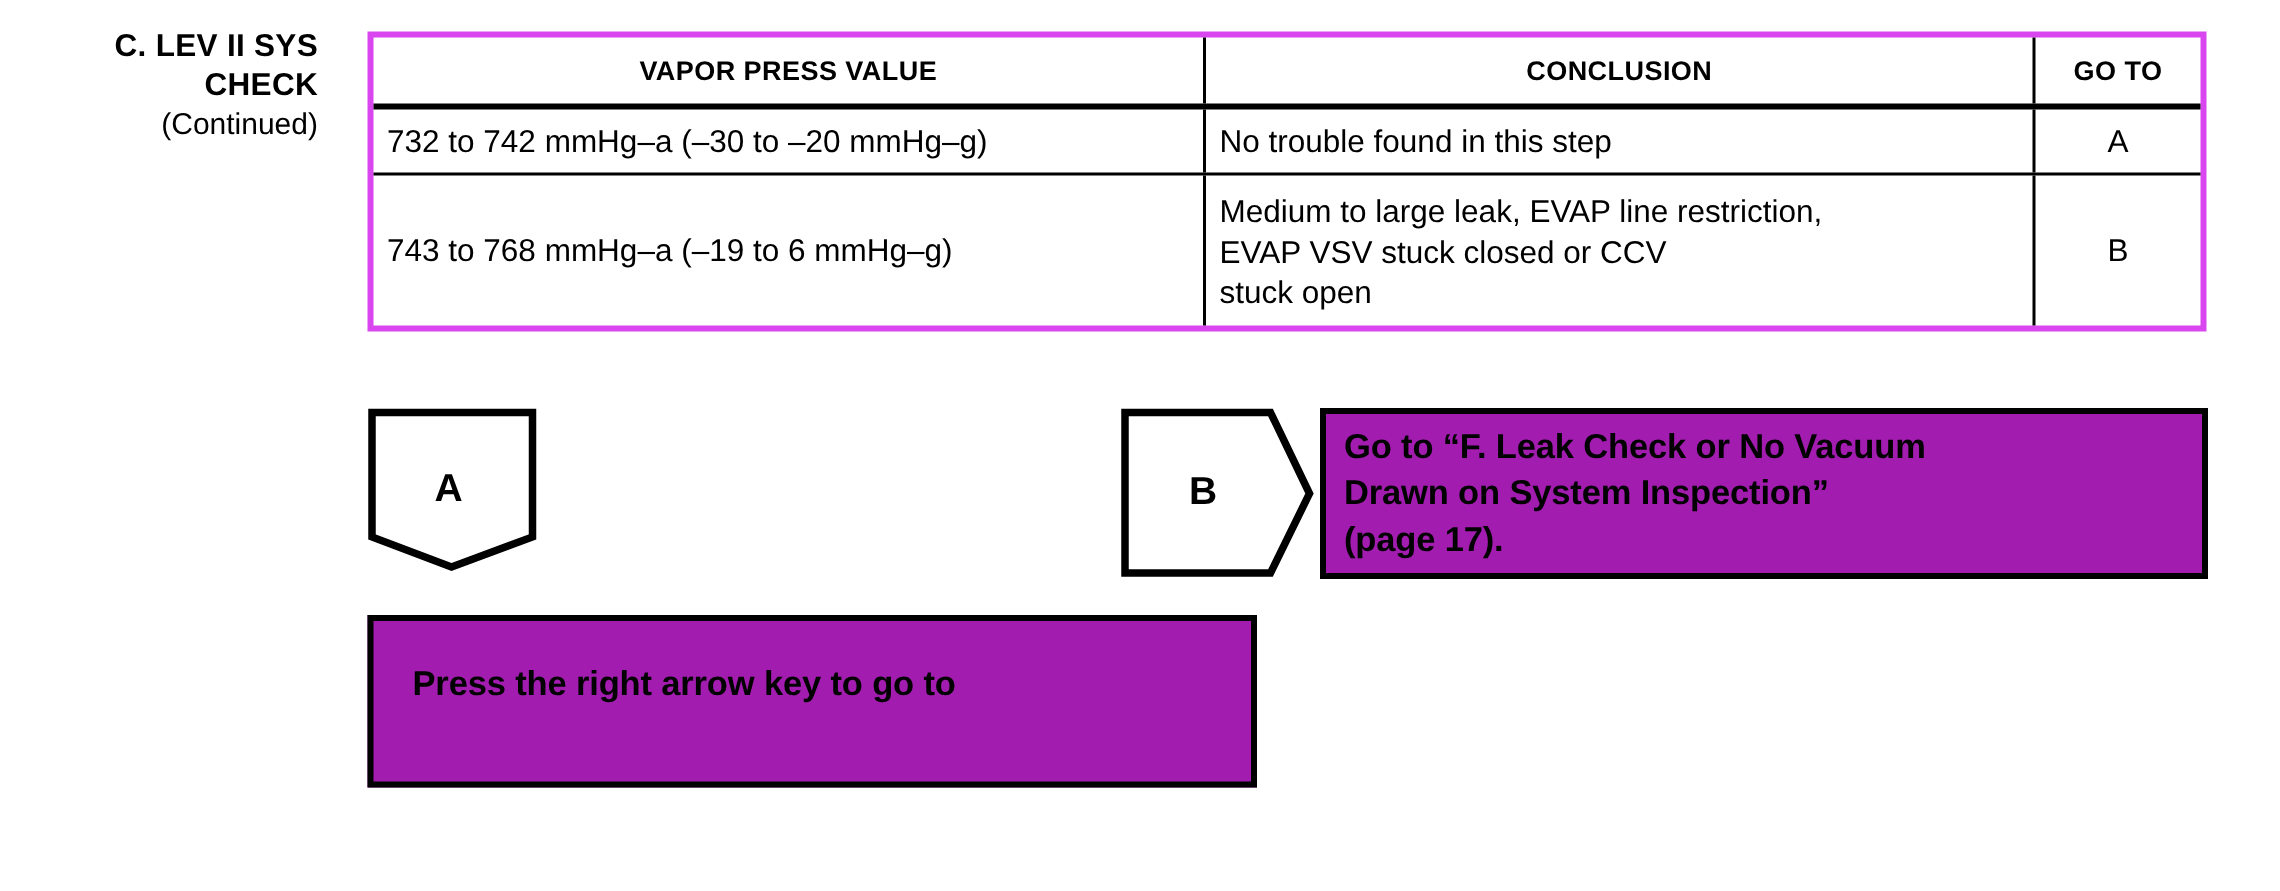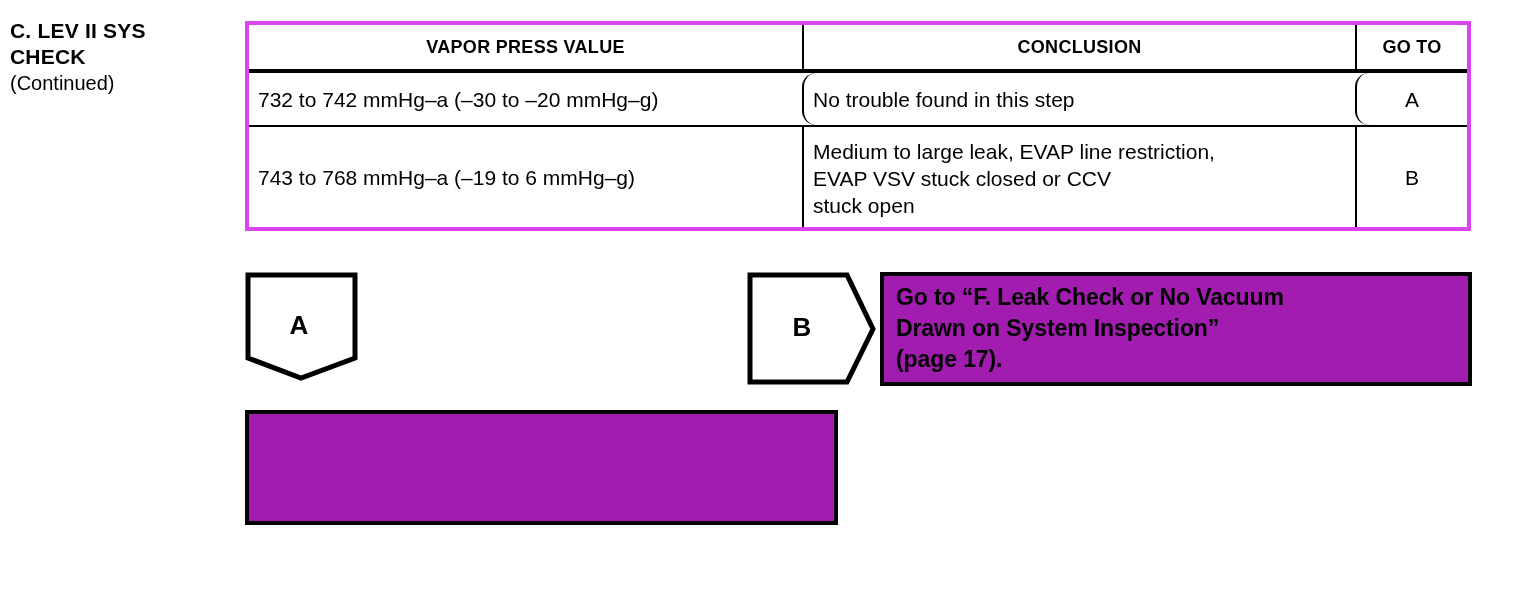--- a/index.html
+++ b/index.html
@@ -16,21 +16,21 @@
     color: #000000;
     -webkit-font-smoothing: none;
   }
 
   
   #step-heading {
     position: absolute;
     left: 10px;
     top: 18px;
     width: 202px;
-    text-align: left;
+    text-align: right;
     line-height: 26px;
   }
   #step-heading .hd-line {
     font-size: 21px;
     font-weight: bold;
     letter-spacing: 0.2px;
     white-space: nowrap;
   }
   #step-heading .hd-sub {
     font-size: 20px;
@@ -69,21 +69,21 @@
   #vapor-table .col-concl   { width: 553px; border-left: 2px solid #000; }
   #vapor-table .col-goto    { width: 112px; border-left: 2px solid #000; }
 
   #vapor-table .header-row .cell {
     height: 44px;
     justify-content: center;
     font-weight: bold;
     font-size: 18px;
     letter-spacing: 0.3px;
   }
-  #vapor-table .body-row-1 .cell { height: 52px; border-radius: 14px; }
+  #vapor-table .body-row-1 .cell { height: 42px; }
   #vapor-table .body-row-2 .cell { height: 100px; }
 
   #vapor-table .cell.left-pad  { padding-left: 9px; }
   #vapor-table .cell.center    { justify-content: center; }
   #vapor-table .multiline      { display: block; padding-top: 2px; }
   #vapor-table .multiline span { display: block; }
 
   
   .connector {
     position: absolute;
@@ -189,14 +189,15 @@
 <div class="note-box" id="goto-box">
   <div class="lines">
     <span>Go to “F. Leak Check or No Vacuum</span>
     <span>Drawn on System Inspection”</span>
     <span>(page 17).</span>
   </div>
 </div>
 
 <div class="note-box" id="keyhint-box">
   <div class="lines">
+    <span>Press the right arrow key to go to</span>
   </div>
 </div>
 
 </body></html>

